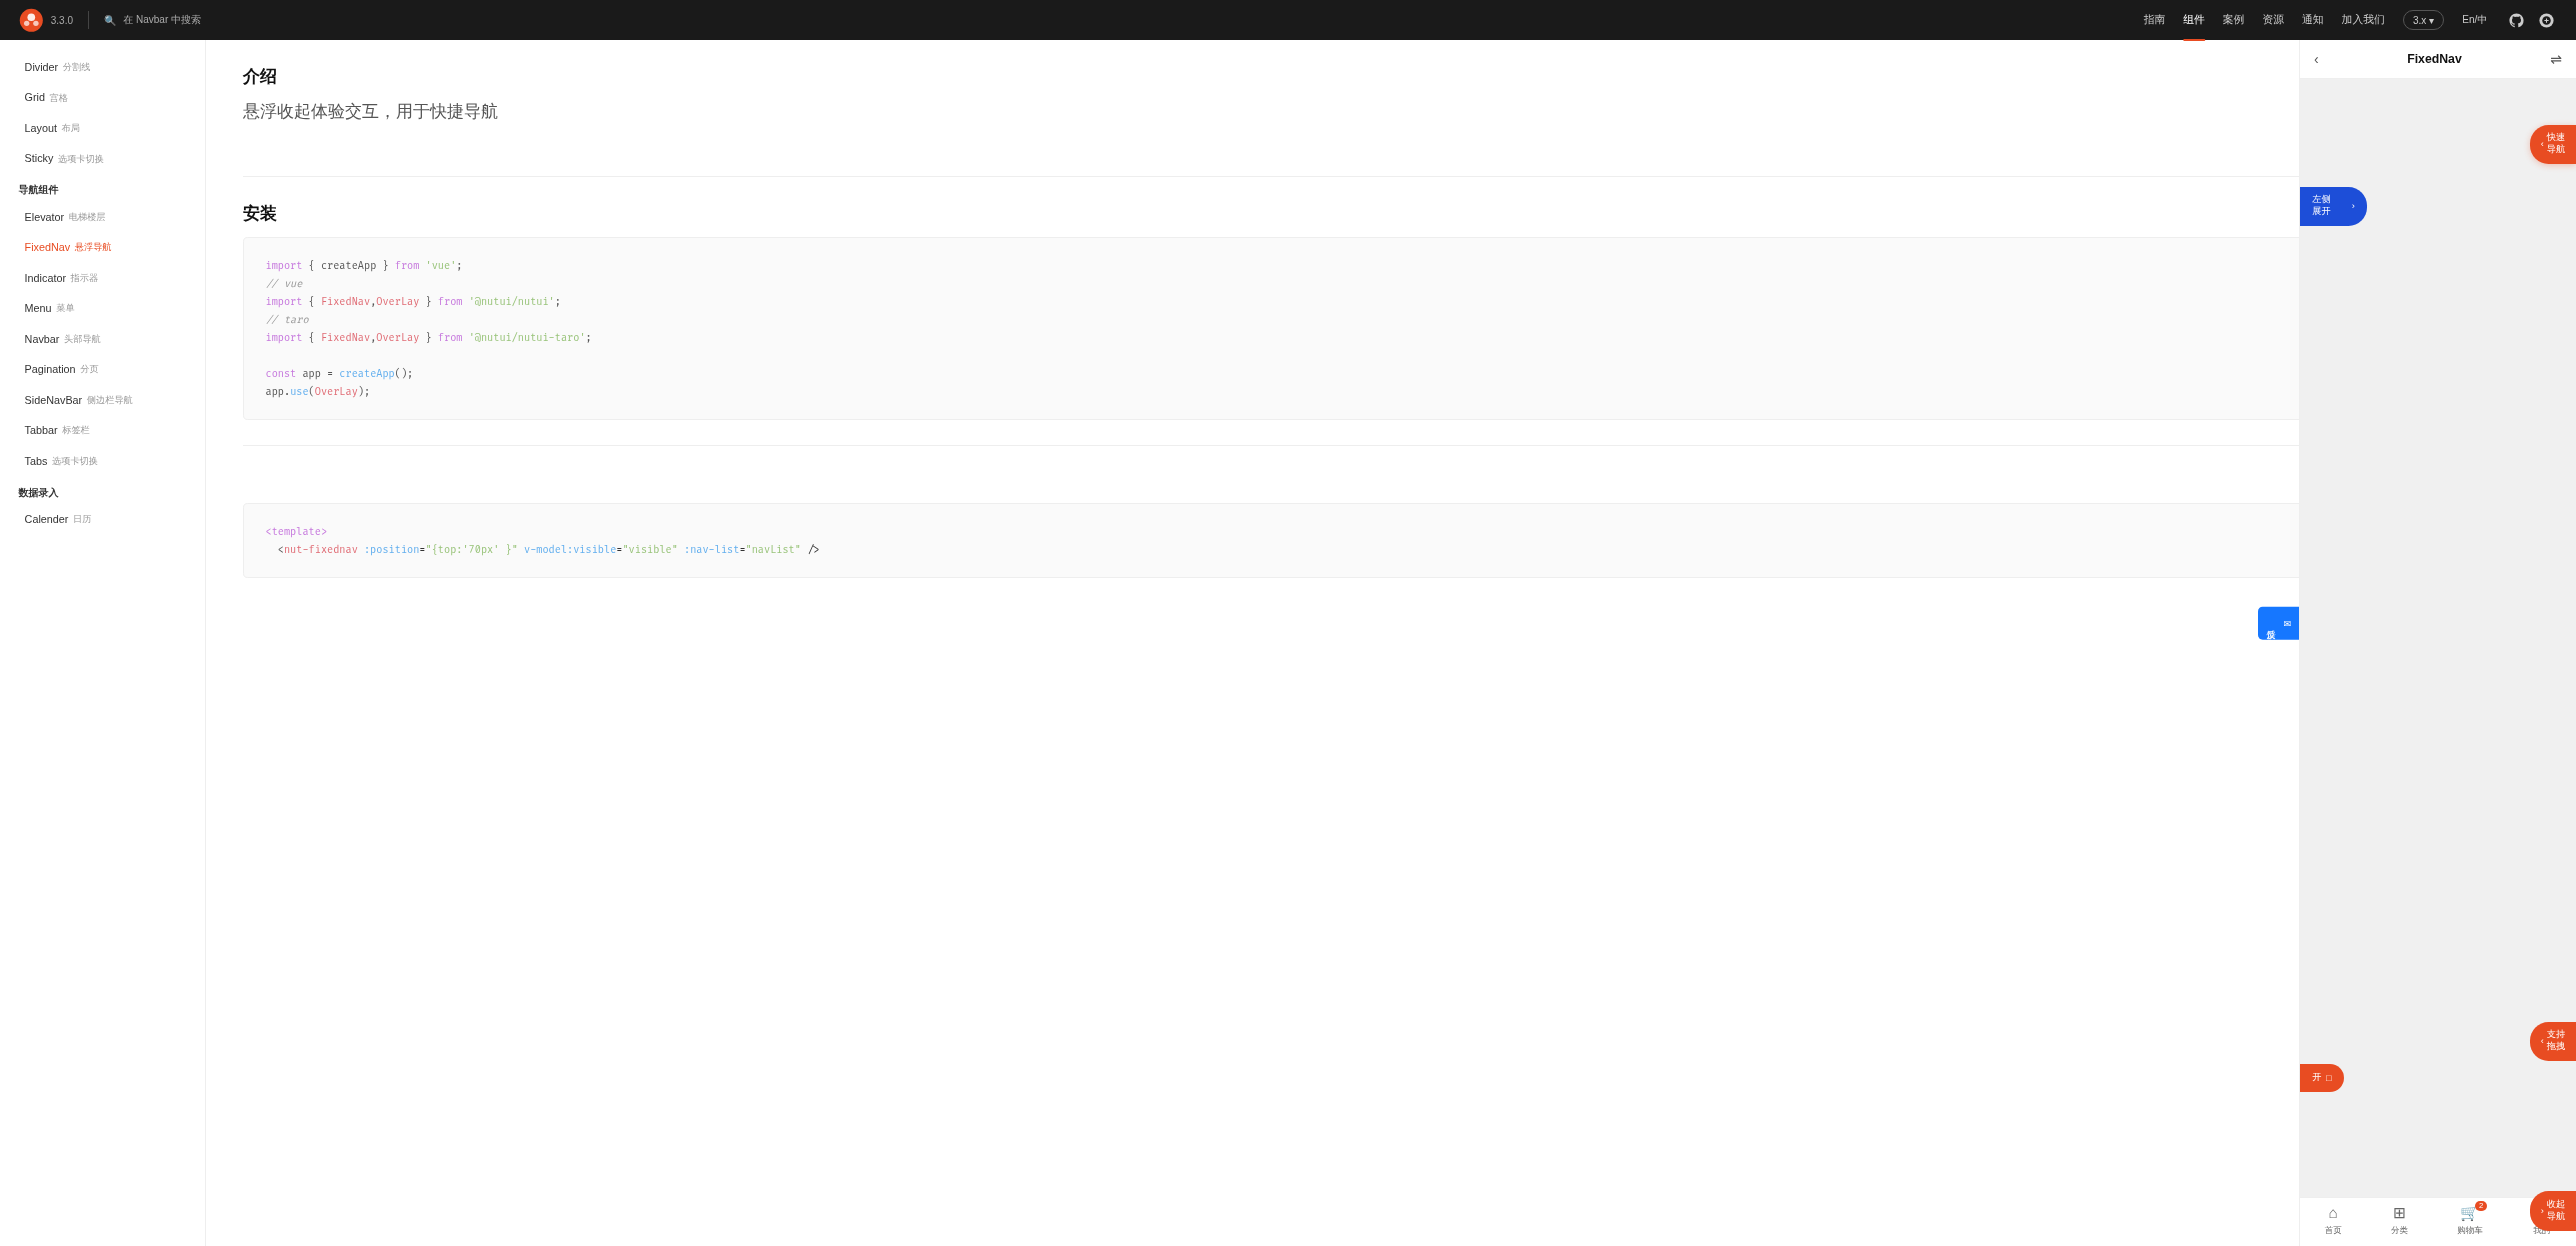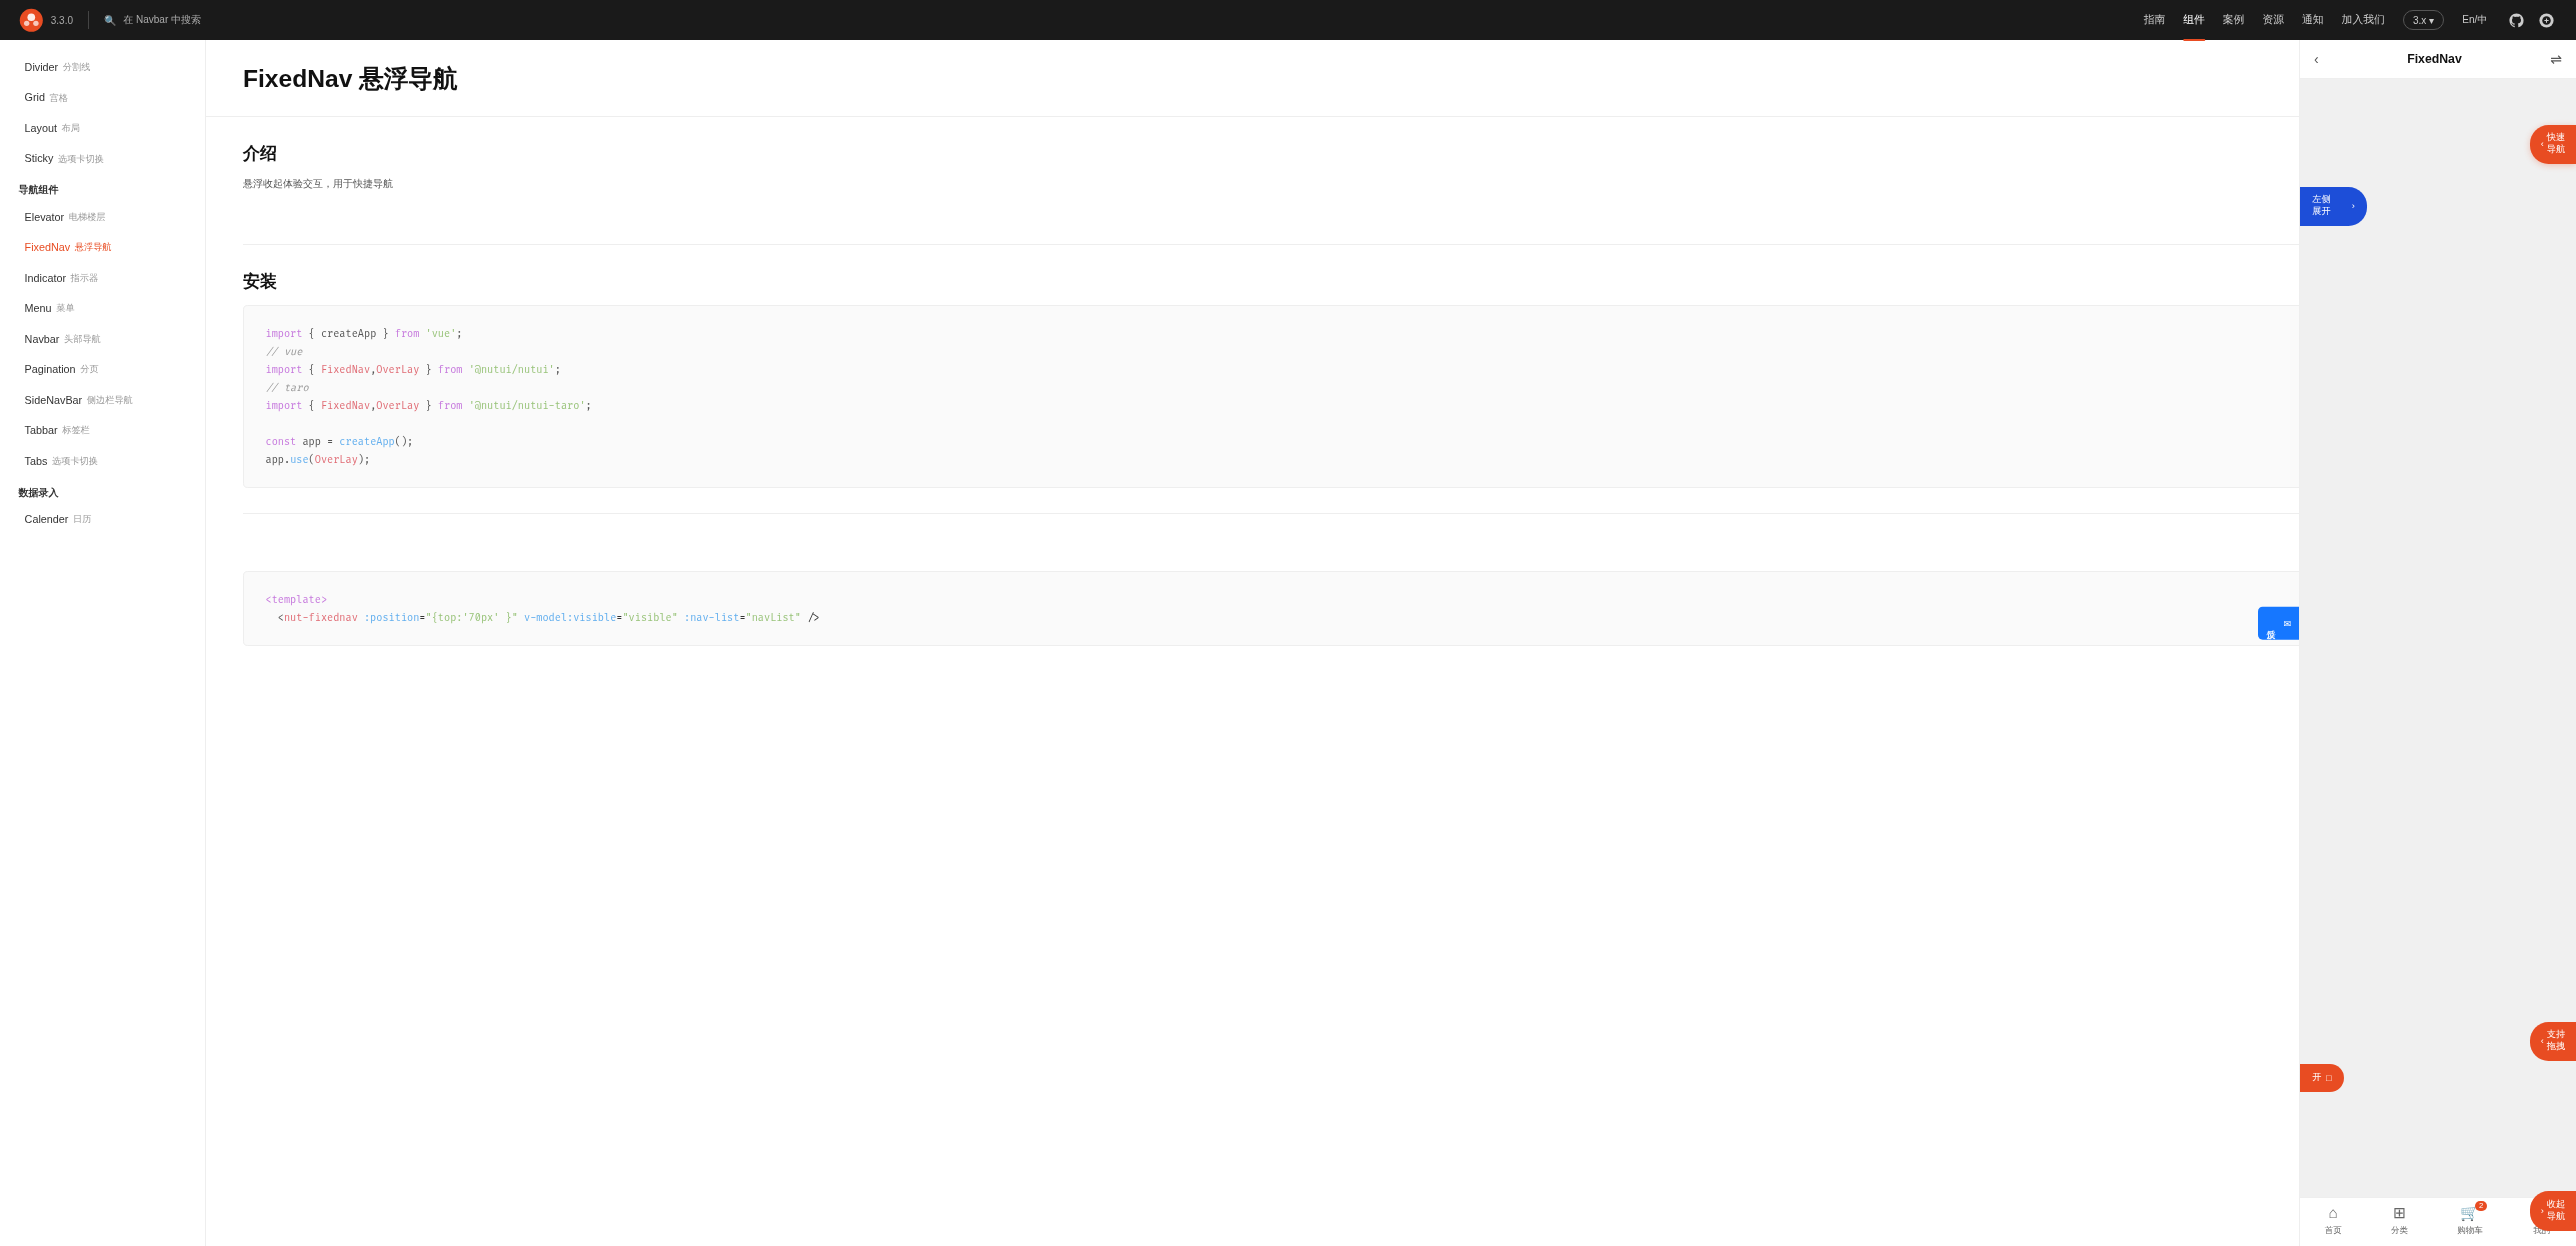--- a/index.html
+++ b/index.html
@@ -192,21 +192,21 @@
       font-size: 17px;
       font-weight: 700;
       margin-bottom: 12.3px;
       margin-top: 24.6px;
       color: #111;
     }
     .section-title:first-child {
       margin-top: 0;
     }
     .section-desc {
-      font-size: 10px;
+      font-size: 17px;
       color: #555;
       margin-bottom: 29px;
       text-align: center;
     }
 
     .tag-badge {
       display: inline-block;
       border: 0.8px solid #ccc;
       border-radius: 3.1px;
       padding: 3.1px 9.2px;
@@ -517,28 +517,20 @@
     <div class="sidebar-section">数据录入</div>
 
     <div class="sidebar-item">
       <span class="item-en">Calender</span>
       <span class="item-zh">日历</span>
     </div>
   </aside>
 
   <main class="main">
 
-    <div class="page-header">
-      <h1 class="page-title">FixedNav 悬浮导航</h1>
-      <div class="page-header-actions">
-        <span class="action-link">+ Issue</span>
-        <span class="action-link">⊙ Open</span>
-        <span class="action-link closed">✓ Closed</span>
-      </div>
-    </div>
 
     <div class="content-body">
 
       <h2 class="section-title">介绍</h2>
 
       <div style="display:flex; align-items:flex-start; justify-content:space-between; margin-bottom:6.2px;">
         <p class="section-desc">悬浮收起体验交互，用于快捷导航</p>
         <span class="tag-badge">vue / taro</span>
       </div>
 

